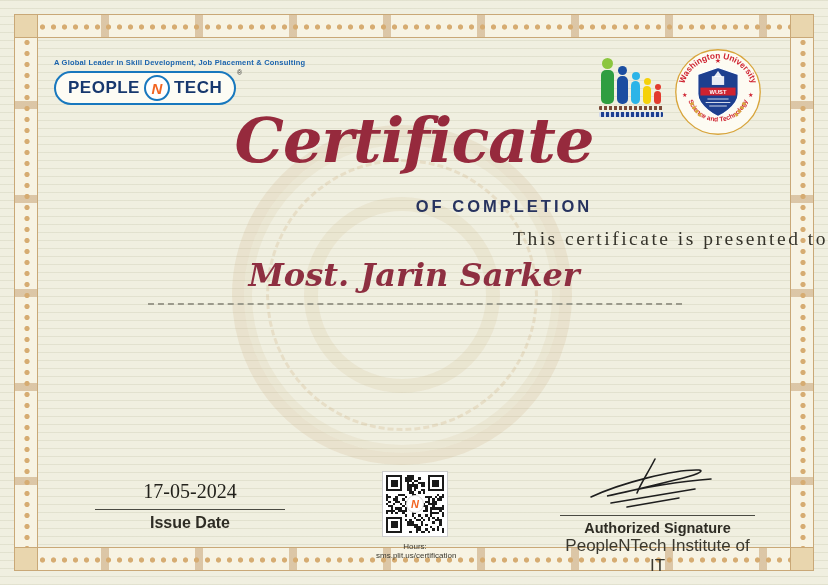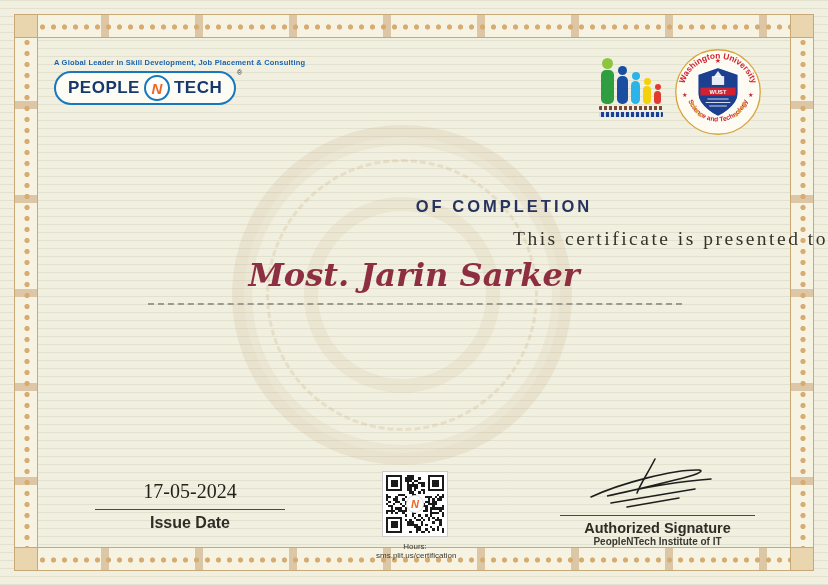--- a/index.html
+++ b/index.html
@@ -94,21 +94,21 @@
   .qr-wrap svg{ width:100%; height:100%; display:block; }
   .qr-logo{ position:absolute; left:50%; top:50%; width:18px; height:18px;
     transform:translate(-50%,-50%); background:#fff; border-radius:50%;
     border:1px solid #ddd; display:flex; align-items:center; justify-content:center; }
   .qr-logo span{ font-size:11px; font-weight:bold; font-style:italic; color:#f26522; }
   .verify-text{ margin-top:5px; font-size:8px; color:#3a382e; }
   .sign-block{ position:absolute; left:560px; top:455px; width:195px; text-align:center; }
   .sign-scribble{ height:56px; }
   .sign-line{ border-top:1.5px solid #4a4a42; }
   .sign-label{ margin-top:4px; font-size:14.5px; font-weight:bold; color:#2e2c24; }
-  .sign-org{ font-size:10px; font-weight:bold; color:#3a382e; }
+  .sign-org{ font-size:17px; font-weight:normal; color:#3a382e; }
 </style>
 </head>
 <body>
 
 <div class="certificate">
 
   <div class="band h top"></div>
   <div class="band h bottom"></div>
   <div class="band v left"></div>
   <div class="band v right"></div>
@@ -178,20 +178,21 @@
         <path d="M50,22 L73,30 L73,52 C73,67 50,78 50,78 C50,78 27,67 27,52 L27,30 Z" fill="#1d3f8f" stroke="#ffffff" stroke-width="1.5"></path>
         <rect x="43" y="32" width="14" height="10" fill="#ffffff" opacity=".9"></rect>
         <path d="M50,26 L55,33 L45,33 Z" fill="#ffffff" opacity=".9"></path>
         <rect x="30" y="45" width="40" height="9" fill="#cf2331"></rect>
         <text x="50" y="52" font-size="6.5" font-weight="bold" fill="#ffffff" text-anchor="middle" font-family="Liberation Sans, sans-serif">WUST</text>
         <path d="M38,58 L62,58 M36,62 L64,62 M40,66 L60,66" stroke="#ffffff" stroke-width="1.2" opacity=".8"></path>
       </svg>
     </div>
   </div>
 
+  <div class="title">Certificate</div>
   <div class="subtitle">OF COMPLETION</div>
   <div class="presented">This certificate is presented to</div>
   <div class="recipient">Most. Jarin Sarker</div>
   <div class="name-underline"></div>
 
 
   <div class="issue-block">
     <div class="issue-date">17-05-2024</div>
     <div class="issue-line"></div>
     <div class="issue-label">Issue Date</div>

